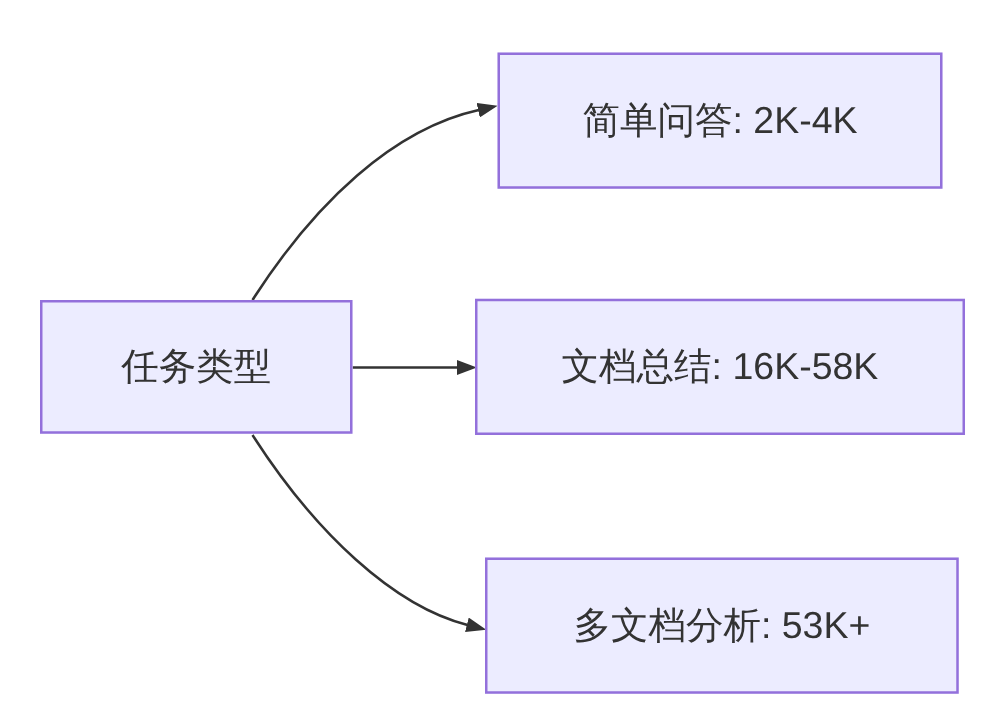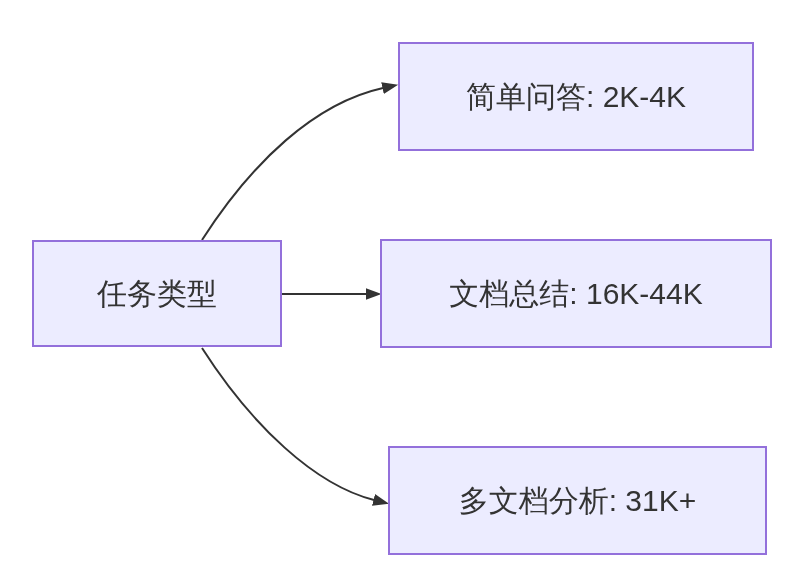--- a/index.html
+++ b/index.html
@@ -60,20 +60,20 @@
 
   <div class="node node-root">
     <span>任务类型</span>
   </div>
 
   <div class="node node-top">
     <span>简单问答: 2K-4K</span>
   </div>
 
   <div class="node node-middle">
-    <span>文档总结: 16K-44K</span>
+    <span>文档总结: 16K-58K</span>
   </div>
 
   <div class="node node-bottom">
-    <span>多文档分析: 31K+</span>
+    <span>多文档分析: 53K+</span>
   </div>
 
 </div>
 
 </body></html>

